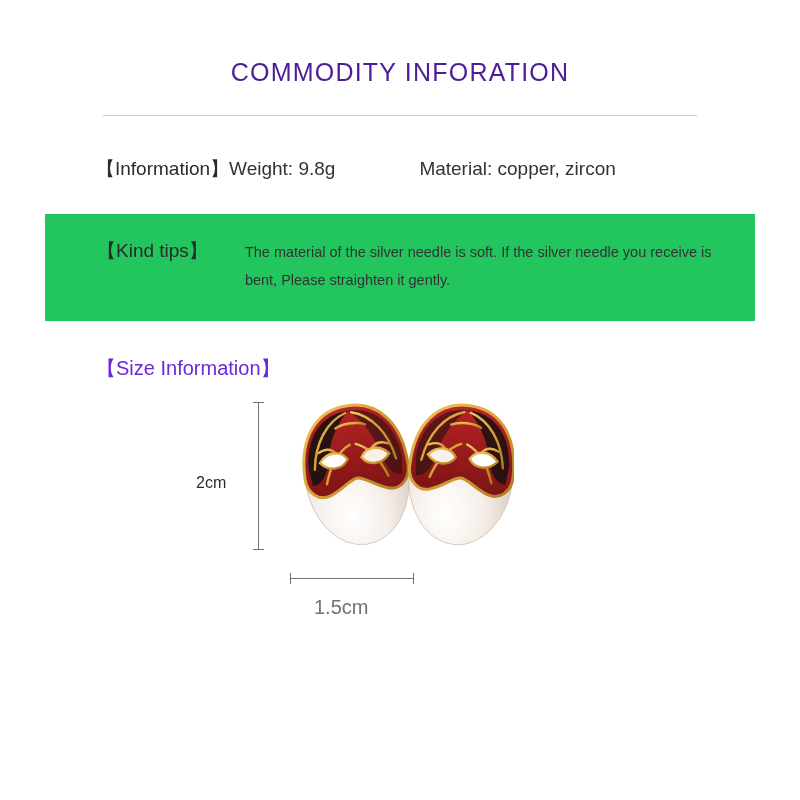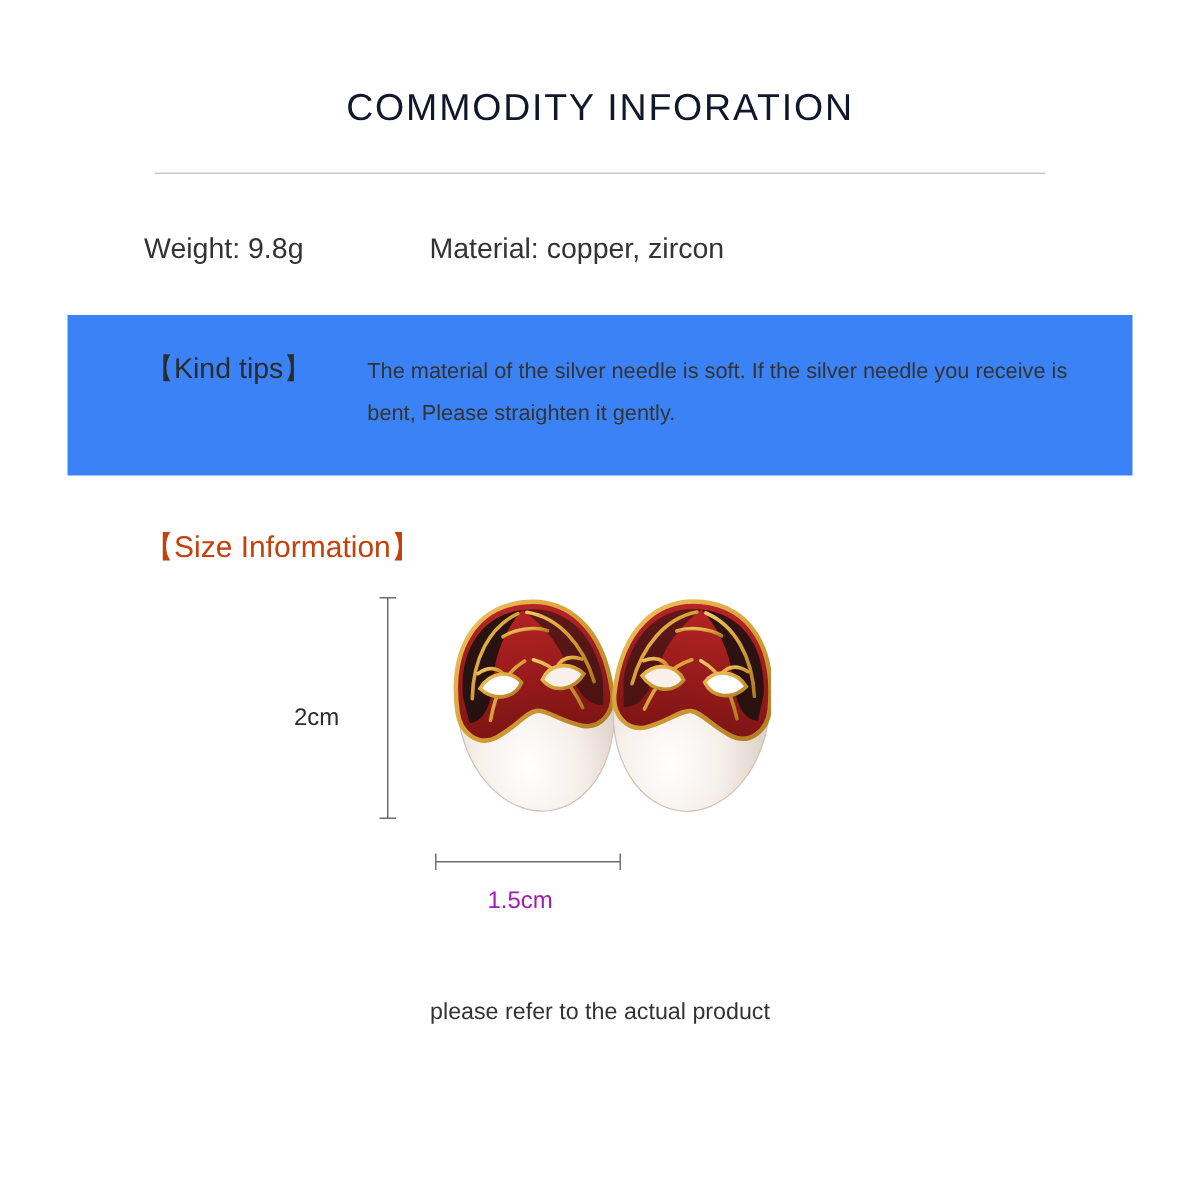--- a/index.html
+++ b/index.html
@@ -20,21 +20,21 @@
     width: 800px;
     height: 800px;
     box-sizing: border-box;
   }
 
   
   .title {
     text-align: center;
     font-size: 25px;
     letter-spacing: 1.2px;
-    color: #0f172a;
+    color: #4c1d95;
     font-weight: 400;
     padding-top: 58px;
   }
 
   .title-rule {
     width: 594px;
     height: 1px;
     background: #c9c9c9;
     margin: 28px auto 0 auto;
   }
@@ -60,21 +60,21 @@
     margin-left: 84px;
     white-space: nowrap;
     font-size: 19px;
   }
 
   
   .tips-band {
     margin-top: 32px;
     width: 710px;
     margin-left: 45px;
-    background: #3b82f6;
+    background: #22c55e;
     box-sizing: border-box;
     padding: 24px 0 26px 0;
     display: flex;
     align-items: flex-start;
   }
   .tips-label {
     margin-left: 52px;
     font-size: 19px;
     white-space: nowrap;
     color: #2b2b2b;
@@ -89,21 +89,21 @@
   }
 
   
   .size-row {
     display: flex;
     align-items: baseline;
     padding: 34px 0 0 96px;
   }
   .size-label {
     font-size: 20px;
-    color: #c2410c;
+    color: #6d28d9;
     white-space: nowrap;
   }
   .size-note {
     margin-left: 30px;
     font-size: 15.5px;
     color: #3a3a3a;
     white-space: nowrap;
   }
 
   
@@ -159,24 +159,24 @@
     top: -5px;
     width: 1px;
     height: 11px;
     background: #6f6f6f;
   }
   .h-meas::before { left: 0; }
   .h-meas::after { right: 0; }
 
   .h-label {
     position: absolute;
-    left: 325px;
+    left: 314px;
     top: 198px;
-    font-size: 16px;
-    color: #a21caf;
+    font-size: 20px;
+    color: #737373;
   }
 
   .product-img {
     position: absolute;
     left: 294px;
     top: -4px;
   }
 
   
   .footer {
@@ -190,20 +190,21 @@
 </style>
 </head>
 <body>
 
 <div class="page">
 
   <div class="title">COMMODITY INFORATION</div>
   <div class="title-rule"></div>
 
   <div class="info-row">
+    <span class="label-bracket">【Information】</span>
     <span class="info-weight">Weight:  9.8g</span>
     <span class="info-material">Material:  copper, zircon</span>
   </div>
 
   <div class="tips-band">
     <span class="tips-label">【Kind tips】</span>
     <span class="tips-text">The material of the silver needle is soft. If the silver needle you receive is bent, Please straighten it gently.</span>
   </div>
 
   <div class="size-row">
@@ -275,16 +276,15 @@
           <path d="M90 48 C82 44 76 46 72 52"></path>
         </g>
         <path d="M3 72 C3 28 25 5 55 5 C85 5 107 28 107 72 C107 86 96 96 84 92 C70 87 62 78 55 78 C48 78 40 87 26 92 C14 96 3 86 3 72 Z" fill="none" stroke="url(#goldGrad)" stroke-width="3"></path>
         <path d="M20 58 C28 48 42 48 48 58 C42 68 28 68 20 58 Z" fill="#f7f1ea" stroke="url(#goldGrad)" stroke-width="2.4"></path>
         <path d="M62 58 C68 48 82 48 90 58 C82 68 68 68 62 58 Z" fill="#ffffff" stroke="url(#goldGrad)" stroke-width="2.4"></path>
       </g>
     </svg>
   </div>
 
   <div class="footer">
-    <div>please refer to the actual product</div>
   </div>
 
 </div>
 
 </body></html>

